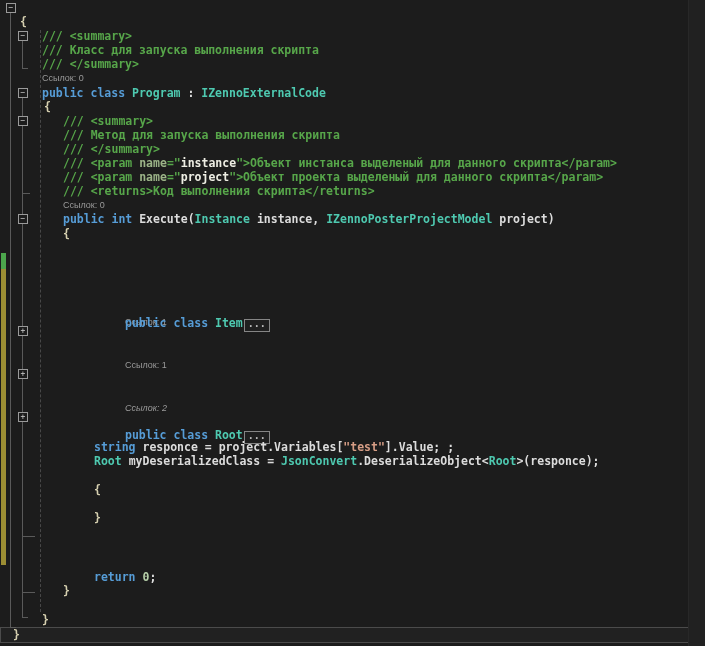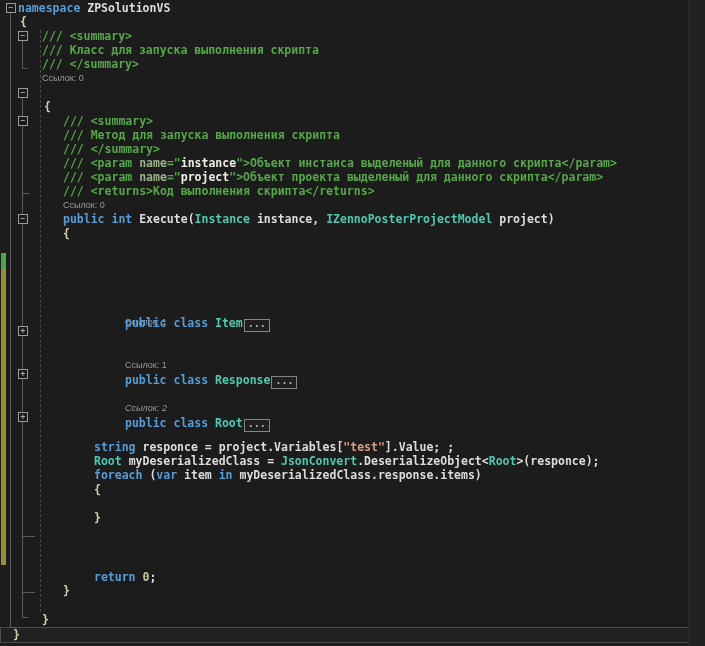--- a/index.html
+++ b/index.html
@@ -30,45 +30,43 @@
        background:#212121;z-index:0;}
   #scrollbar{position:absolute;top:0;right:0;width:16px;height:646px;background:#212121;
        border-left:1px solid #282828;z-index:5;}
 </style>
 </head>
 <body>
 
 <div id="current-line" style="top: 627px; height: 16px; width: 689px;"></div>
 
 <div id="editor">
-    <div class="code-line" style="left: 18px; top: 1px;"><span class="kw">namespace</span><span class="id"> ZPSolutionVS</span></div>
     <div class="code-line" style="left: 20px; top: 15px;"><span class="brace">{</span></div>
     <div class="code-line" style="left: 42px; top: 29px;"><span class="com">/// &lt;summary&gt;</span></div>
     <div class="code-line" style="left: 42px; top: 43px;"><span class="com">/// Класс для запуска выполнения скрипта</span></div>
     <div class="code-line" style="left: 42px; top: 57px;"><span class="com">/// &lt;/summary&gt;</span></div>
     <div class="code-line lens-line" style="left: 42px; top: 73px;"><span class="lens">Ссылок: 0</span></div>
+    <div class="code-line" style="left: 42px; top: 86px;"><span class="kw">public class </span><span class="type">Program</span><span class="punc"> : </span><span class="type">IZennoExternalCode</span></div>
     <div class="code-line" style="left: 44px; top: 100px;"><span class="brace">{</span></div>
     <div class="code-line" style="left: 63px; top: 114px;"><span class="com">/// &lt;summary&gt;</span></div>
     <div class="code-line" style="left: 63px; top: 128px;"><span class="com">/// Метод для запуска выполнения скрипта</span></div>
     <div class="code-line" style="left: 63px; top: 142px;"><span class="com">/// &lt;/summary&gt;</span></div>
     <div class="code-line" style="left: 63px; top: 156px;"><span class="com">/// &lt;param </span><span class="attr">name</span><span class="com">="</span><span class="attrv">instance</span><span class="com">"&gt;Объект инстанса выделеный для данного скрипта&lt;/param&gt;</span></div>
     <div class="code-line" style="left: 63px; top: 170px;"><span class="com">/// &lt;param </span><span class="attr">name</span><span class="com">="</span><span class="attrv">project</span><span class="com">"&gt;Объект проекта выделеный для данного скрипта&lt;/param&gt;</span></div>
     <div class="code-line" style="left: 63px; top: 184px;"><span class="com">/// &lt;returns&gt;Код выполнения скрипта&lt;/returns&gt;</span></div>
     <div class="code-line lens-line" style="left: 63px; top: 200px;"><span class="lens">Ссылок: 0</span></div>
     <div class="code-line" style="left: 63px; top: 212px;"><span class="kw">public int </span><span class="id err">Execute</span><span class="punc">(</span><span class="type">Instance</span><span class="id"> instance</span><span class="punc">, </span><span class="type">IZennoPosterProjectModel</span><span class="id"> project</span><span class="punc">)</span></div>
     <div class="code-line" style="left: 63px; top: 227px;"><span class="brace err">{</span></div>
     <div class="code-line lens-line" style="left: 125px; top: 317px;"><span class="lens">Ссылок: 1</span></div>
     <div class="code-line" style="left: 125px; top: 316px;"><span class="kw">public class </span><span class="type">Item</span><span class="collapsed-box">...</span></div>
     <div class="code-line lens-line" style="left: 125px; top: 360px;"><span class="lens">Ссылок: 1</span></div>
-    <div class="code-line" style="left: 125px; top: 373px;"><span class="kw">public class </span><span class="type">Response</span><span class="collapsed-box">...</span></div>
     <div class="code-line lens-line" style="left: 125px; top: 403px; font-style: italic;"><span class="lens">Ссылок: 2</span></div>
-    <div class="code-line" style="left: 125px; top: 416px;"><span class="kw">public class </span><span class="type">Root</span><span class="collapsed-box">...</span></div>
+    <div class="code-line" style="left: 125px; top: 428px;"><span class="kw">public class </span><span class="type">Root</span><span class="collapsed-box">...</span></div>
     <div class="code-line" style="left: 94px; top: 440px;"><span class="kw">string</span><span class="punc"> </span><span class="id err">responce</span><span class="punc"> = </span><span class="id err">project</span><span class="punc">.</span><span class="id">Variables</span><span class="punc">[</span><span class="str">"test"</span><span class="punc">].</span><span class="id">Value</span><span class="punc">; </span><span class="punc err">;</span></div>
     <div class="code-line" style="left: 94px; top: 454px;"><span class="type">Root</span><span class="punc"> </span><span class="id err">myDeserializedClass</span><span class="punc"> = </span><span class="type">JsonConvert</span><span class="punc">.</span><span class="id">DeserializeObject</span><span class="punc">&lt;</span><span class="type">Root</span><span class="punc">&gt;(</span><span class="id err">responce</span><span class="punc">);</span></div>
-    <div class="code-line" style="left: 94px; top: 468px;"><span class="kw err">foreach</span><span class="punc"> (</span><span class="kw err">var</span><span class="id"> item </span><span class="kw err">in</span><span class="punc"> </span><span class="id err">myDeserializedClass.response.items</span><span class="punc">)</span></div>
     <div class="code-line" style="left: 94px; top: 483px;"><span class="brace">{</span></div>
     <div class="code-line" style="left: 94px; top: 511px;"><span class="brace">}</span></div>
     <div class="code-line" style="left: 94px; top: 570px;"><span class="kw err">return</span><span class="punc"> </span><span class="num">0</span><span class="punc">;</span></div>
     <div class="code-line" style="left: 63px; top: 584px;"><span class="brace">}</span></div>
     <div class="code-line" style="left: 42px; top: 613px;"><span class="brace err">}</span></div>
     <div class="code-line" style="left: 13px; top: 628px;"><span class="brace err">}</span></div>
     <div class="outline-line" style="left: 10px; top: 13px; height: 614px;"></div>
     <div class="outline-line" style="left: 22px; top: 41px; height: 27px;"></div>
     <div class="outline-line" style="left: 22px; top: 98px; height: 519px;"></div>
     <div class="outline-tick" style="left: 10px; top: 627px; width: 6px;"></div>

